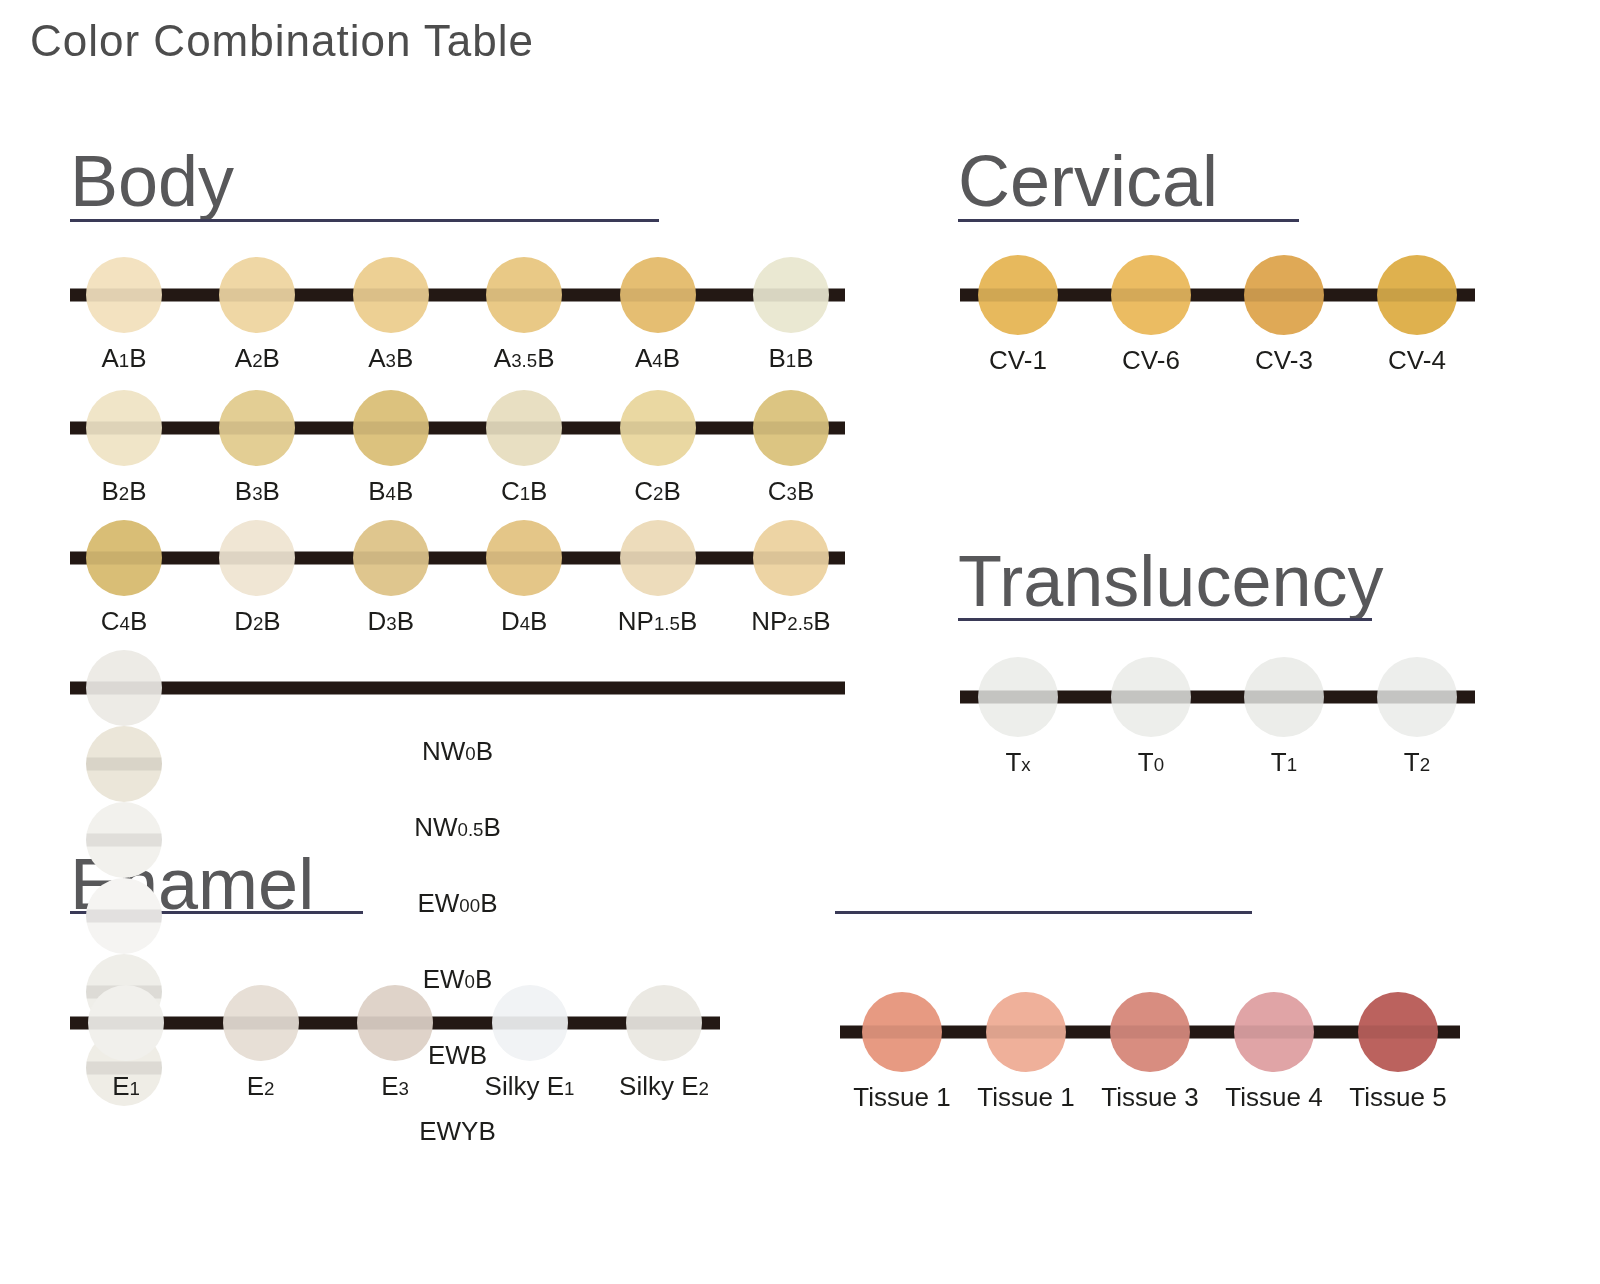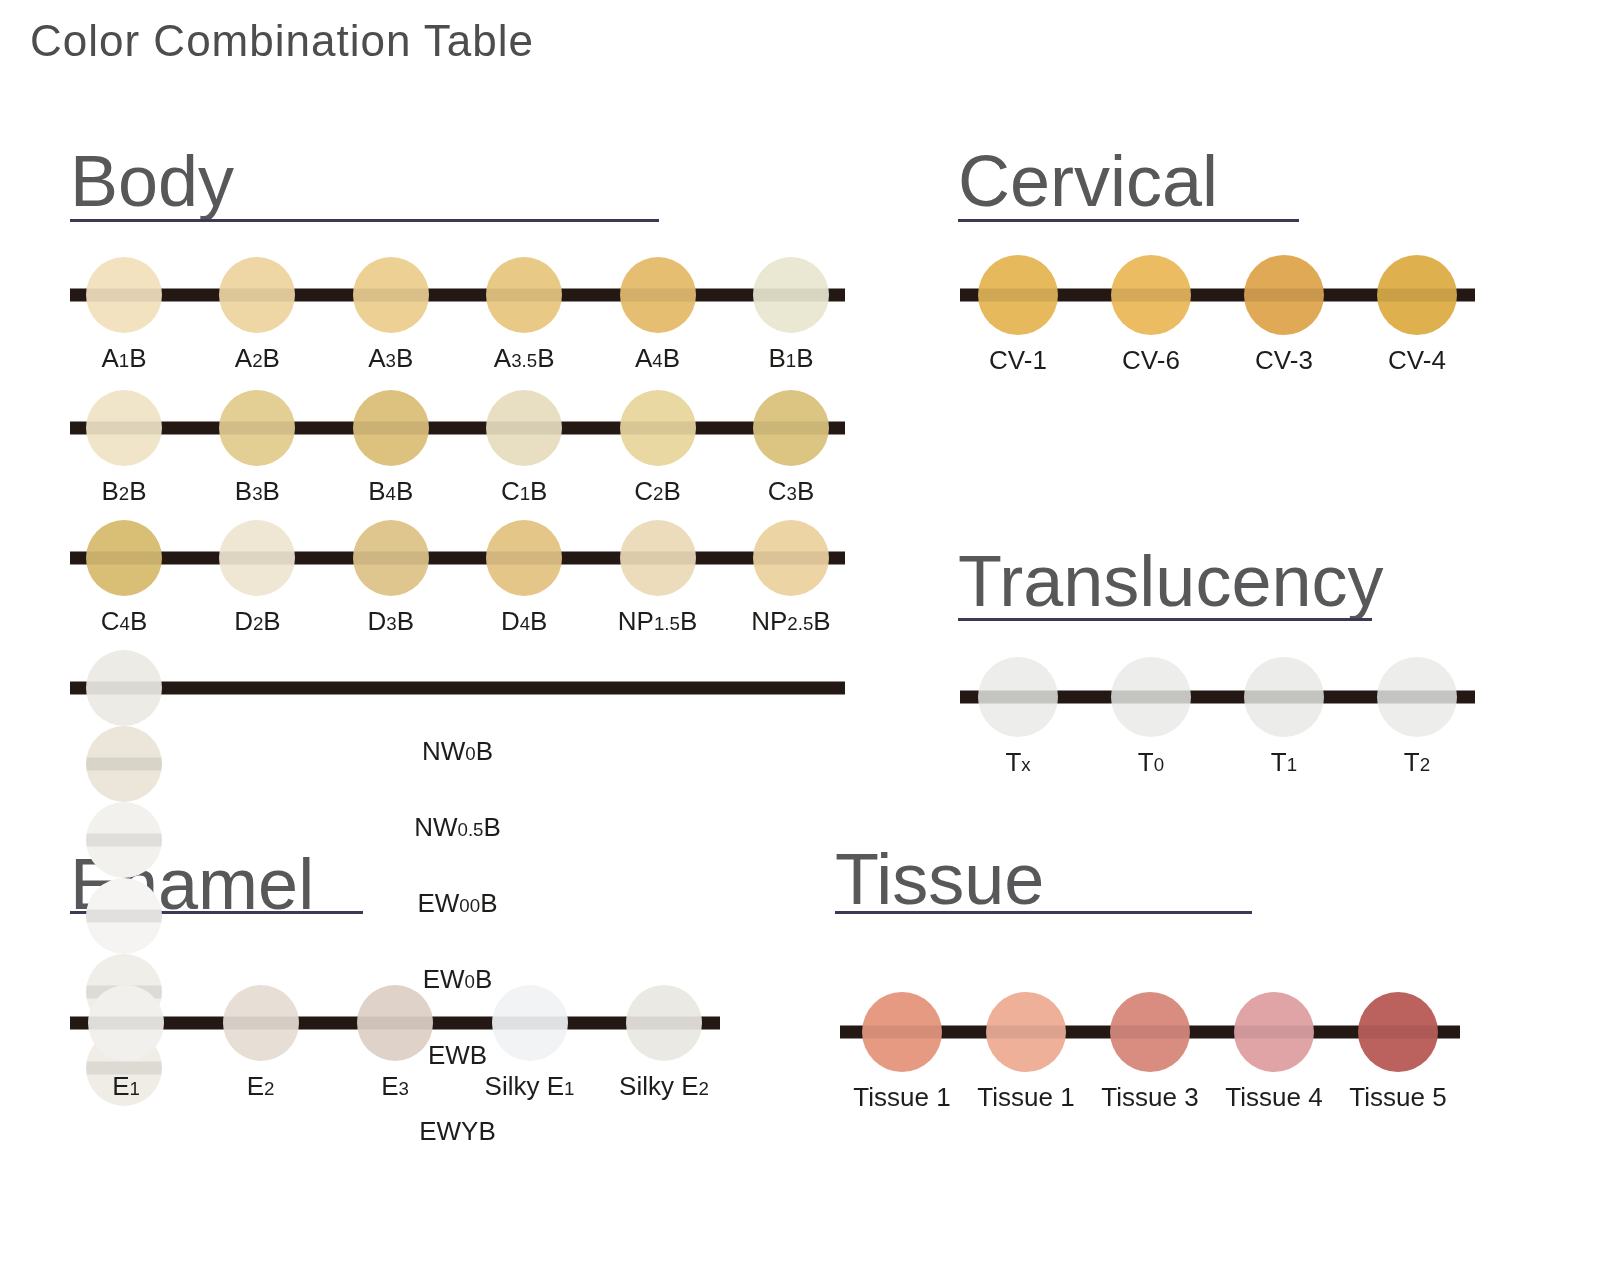--- a/index.html
+++ b/index.html
@@ -237,21 +237,20 @@
       <div class="cell">
         <div class="dot" style="background: rgb(241, 243, 245);"></div>
         <div class="lbl"><span>Silky E</span><span class="sm">1</span></div>
       </div>
       <div class="cell">
         <div class="dot" style="background: rgb(235, 233, 227);"></div>
         <div class="lbl"><span>Silky E</span><span class="sm">2</span></div>
       </div>
     </div>
 
-  <div class="sec-head" id="tissue-head">Tissue</div>
   <div class="underline" id="tissue-under"></div>
   <div class="row sz80 band-tissue" id="tissue-row-0">
     <div class="track"></div>
   <div class="cell">
         <div class="dot" style="background: rgb(231, 154, 130);"></div>
         <div class="lbl"><span>Tissue 1</span></div>
       </div>
       <div class="cell">
         <div class="dot" style="background: rgb(239, 176, 154);"></div>
         <div class="lbl"><span>Tissue 1</span></div>

